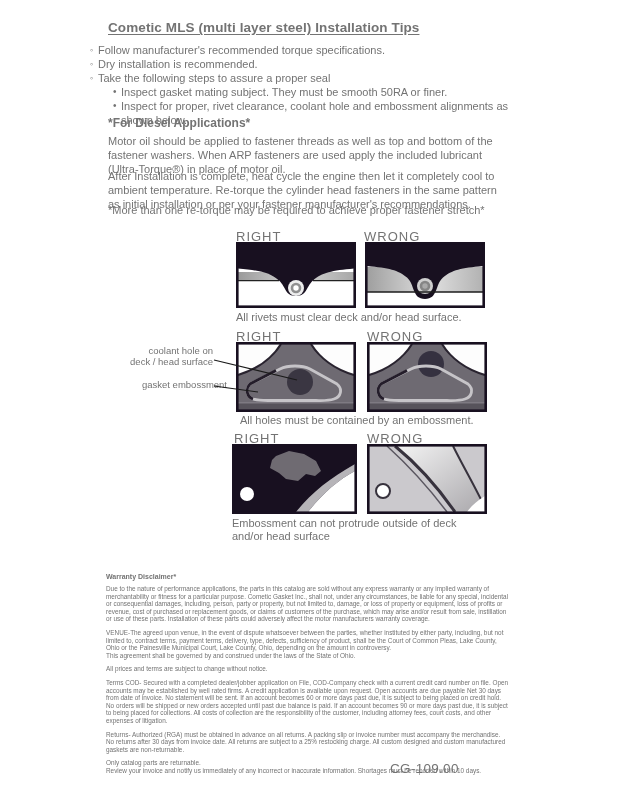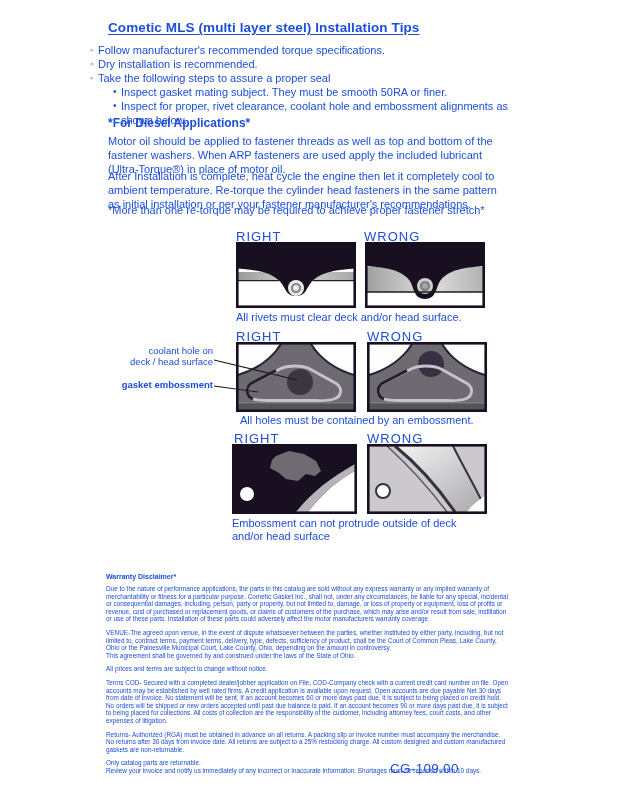--- a/index.html
+++ b/index.html
@@ -1,18 +1,18 @@
 <!DOCTYPE html>
 <html><head>
 <meta charset="utf-8">
 <style>
   html,body{margin:0;padding:0;background:#e8e8e8;}
   .page{
     position:relative;width:618px;height:800px;background:#ffffff;
-    font-family:"Liberation Sans","DejaVu Sans",sans-serif;color:#1d4ed8;
+    font-family:"Liberation Sans","DejaVu Sans",sans-serif;color:#737373;
     margin:0 auto;overflow:hidden;
   }
   .abs{position:absolute;}
   .doc-title{
     left:108px;top:20px;font-size:13.5px;font-weight:bold;
     text-decoration:underline;text-underline-offset:2px;letter-spacing:.1px;
   }
   .tips{left:90px;top:43px;width:430px;font-size:11px;}
   .tip-row{display:flex;line-height:14px;}
   .tip-row .mk{width:8px;flex:0 0 8px;font-size:9px;line-height:14px;}
@@ -107,21 +107,21 @@
     <rect x="1.3" y="1.3" width="117.4" height="63.4" fill="none" stroke="#181020" stroke-width="2.6"></rect>
   </svg>
 
   <div class="abs dg-caption" style="left:236px;top:311px;width:300px;">All rivets must clear deck and/or head surface.</div>
 
   <div class="abs dg-label" style="left:236px;top:329px;">RIGHT</div>
   <div class="abs dg-label" style="left:367px;top:329px;">WRONG</div>
 
   <div class="abs callout" style="left:118px;top:346px;width:95px;">coolant hole on
 deck / head surface</div>
-  <div class="abs callout" style="left:108px;top:380px;width:105px;font-weight:bold;">gasket embossment</div>
+  <div class="abs callout" style="left:122px;top:380px;width:105px;">gasket embossment</div>
 
   <svg class="abs" style="left:236px;top:342px;" width="120" height="70" viewBox="0 0 120 70">
     <rect x="2" y="2" width="116" height="66" fill="#6e6a72"></rect>
     <path d="M2,2 L45,2 C37,15 22,27 2,33 Z" fill="#fdfdfd"></path>
     <path d="M45,2 C37,15 22,27 2,33" stroke="#29232f" stroke-width="2.2" fill="none"></path>
     <path d="M118,2 L75,2 C83,15 98,27 118,33 Z" fill="#fdfdfd"></path>
     <path d="M75,2 C83,15 98,27 118,33" stroke="#29232f" stroke-width="2.2" fill="none"></path>
     <circle cx="64" cy="40" r="13" fill="#3a3642"></circle>
     <path d="M17,57 C11,55 9,47 14,42 L44,27 C52,23 66,23 74,27 L101,42 C107,47 105,55 98,57 C92,59 86,58.5 80,58.5 L32,58.5 C26,58.5 21,58.5 17,57 Z" stroke="#c6c4c8" stroke-width="2.8" fill="none"></path>
     <path d="M17,57 C11,55 9,47 14,42 L40,28.5" stroke="#241d2a" stroke-width="2.8" fill="none"></path>

